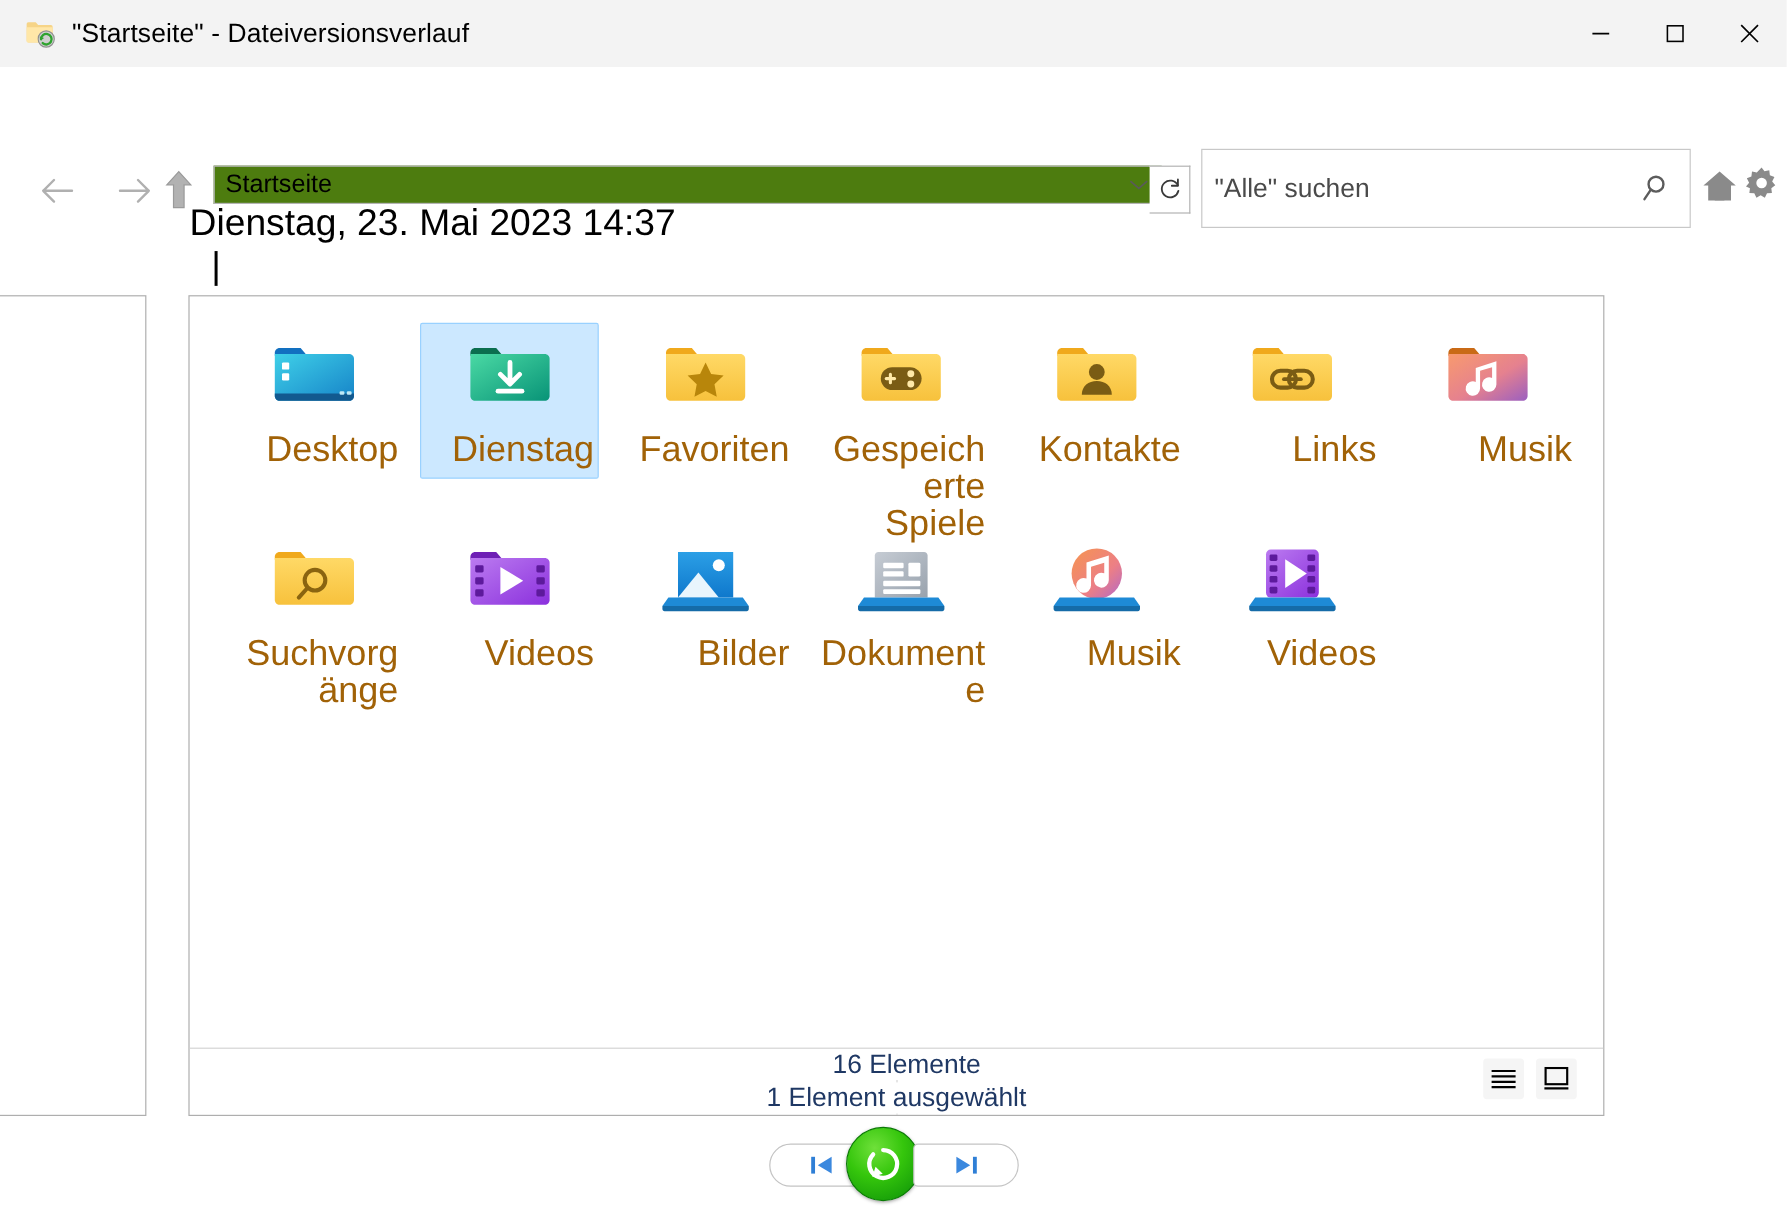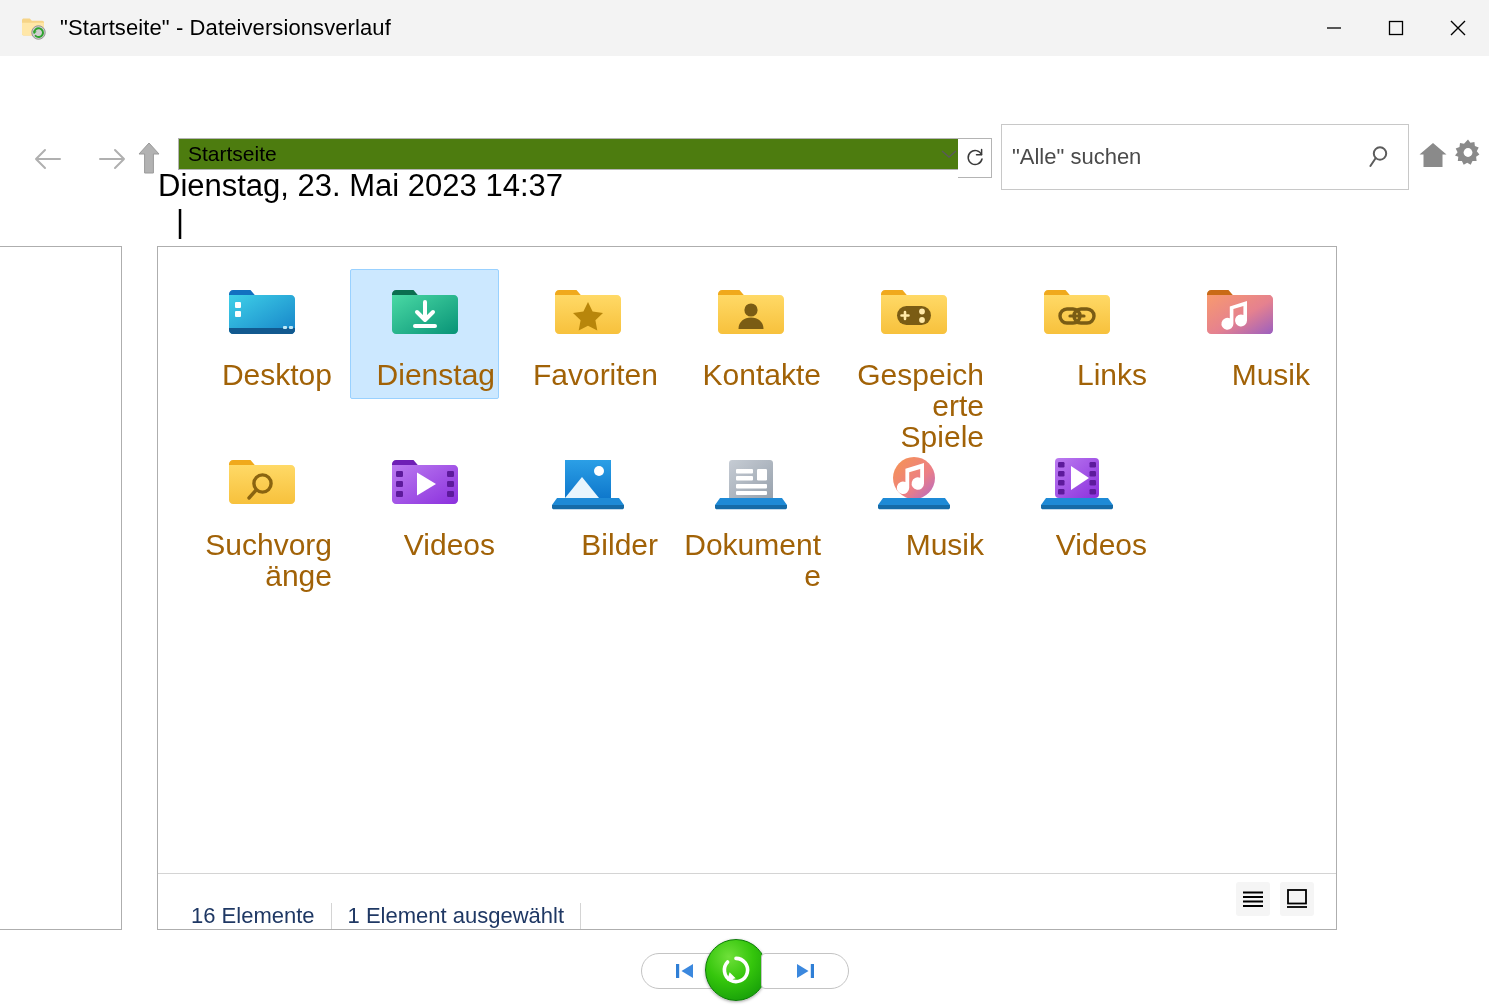--- a/index.html
+++ b/index.html
@@ -192,21 +192,21 @@
     color: #a16207;
     word-break: break-word;
     overflow-wrap: anywhere;
   }
 
   
   .statusbar {
     position: absolute; left: 0; bottom: 0;
     width: 1178px; height: 56px;
     border-top: 1px solid #d4d4d4;
-    display: flex; align-items: flex-end;
+    display: flex; align-items: center; flex-direction: column;
   }
   .st-item {
     font-size: 22px; color: #1f3864;
     padding: 0 16px;
     white-space: nowrap;
   }
   .st-item.first { padding-left: 33px; }
   .st-div {
     width: 1px; height: 26px; background: #d4d4d4;
   }
@@ -414,53 +414,53 @@
               </svg>
             </div>
             <div class="label">Favoriten</div>
           </div>
         </div>
         <div class="cell r1">
           <div class="cell-inner">
             <div class="icon-wrap">
               <svg width="74" height="64" viewBox="0 0 74 64">
                 <defs>
-                  <linearGradient id="gCo" x1="0" y1="0" x2="0" y2="1">
-                    <stop offset="0" stop-color="#ffd966"></stop>
-                    <stop offset="1" stop-color="#f7c13c"></stop>
-                  </linearGradient>
-                </defs>
-                <path d="M4 12c0-2.2 1.8-4 4-4h17.5l5.5 6.5H4z" fill="#f0a91c"></path>
-                <path d="M4 13h62c2.2 0 4 1.8 4 4v31c0 2.2-1.8 4-4 4H8c-2.2 0-4-1.8-4-4z" fill="url(#gCo)"></path>
-                <circle cx="37" cy="28" r="6.6" fill="#7a5c14"></circle>
-                <path d="M24.5 47c0-7.2 5.6-11.4 12.5-11.4S49.5 39.8 49.5 47z" fill="#7a5c14"></path>
-              </svg>
-            </div>
-            <div class="label">Kontakte</div>
-          </div>
-        </div>
-        <div class="cell r1">
-          <div class="cell-inner">
-            <div class="icon-wrap">
-              <svg width="74" height="64" viewBox="0 0 74 64">
-                <defs>
                   <linearGradient id="gSg" x1="0" y1="0" x2="0" y2="1">
                     <stop offset="0" stop-color="#ffd966"></stop>
                     <stop offset="1" stop-color="#f7c13c"></stop>
                   </linearGradient>
                 </defs>
                 <path d="M4 12c0-2.2 1.8-4 4-4h17.5l5.5 6.5H4z" fill="#f0a91c"></path>
                 <path d="M4 13h62c2.2 0 4 1.8 4 4v31c0 2.2-1.8 4-4 4H8c-2.2 0-4-1.8-4-4z" fill="url(#gSg)"></path>
                 <rect x="20" y="24" width="34" height="19" rx="9.5" fill="#7a5c14"></rect>
                 <path d="M28 30v7M24.5 33.5h7" stroke="#ffe9a8" stroke-width="2.6" stroke-linecap="round"></path>
                 <circle cx="45" cy="29.5" r="2.9" fill="#ffe9a8"></circle>
                 <circle cx="45" cy="38" r="2.9" fill="#ffe9a8"></circle>
               </svg>
             </div>
             <div class="label">Gespeicherte Spiele</div>
+          </div>
+        </div>
+        <div class="cell r1">
+          <div class="cell-inner">
+            <div class="icon-wrap">
+              <svg width="74" height="64" viewBox="0 0 74 64">
+                <defs>
+                  <linearGradient id="gCo" x1="0" y1="0" x2="0" y2="1">
+                    <stop offset="0" stop-color="#ffd966"></stop>
+                    <stop offset="1" stop-color="#f7c13c"></stop>
+                  </linearGradient>
+                </defs>
+                <path d="M4 12c0-2.2 1.8-4 4-4h17.5l5.5 6.5H4z" fill="#f0a91c"></path>
+                <path d="M4 13h62c2.2 0 4 1.8 4 4v31c0 2.2-1.8 4-4 4H8c-2.2 0-4-1.8-4-4z" fill="url(#gCo)"></path>
+                <circle cx="37" cy="28" r="6.6" fill="#7a5c14"></circle>
+                <path d="M24.5 47c0-7.2 5.6-11.4 12.5-11.4S49.5 39.8 49.5 47z" fill="#7a5c14"></path>
+              </svg>
+            </div>
+            <div class="label">Kontakte</div>
           </div>
         </div>
         <div class="cell r1">
           <div class="cell-inner">
             <div class="icon-wrap">
               <svg width="74" height="64" viewBox="0 0 74 64">
                 <defs>
                   <linearGradient id="gLk" x1="0" y1="0" x2="0" y2="1">
                     <stop offset="0" stop-color="#ffd966"></stop>
                     <stop offset="1" stop-color="#f7c13c"></stop>

